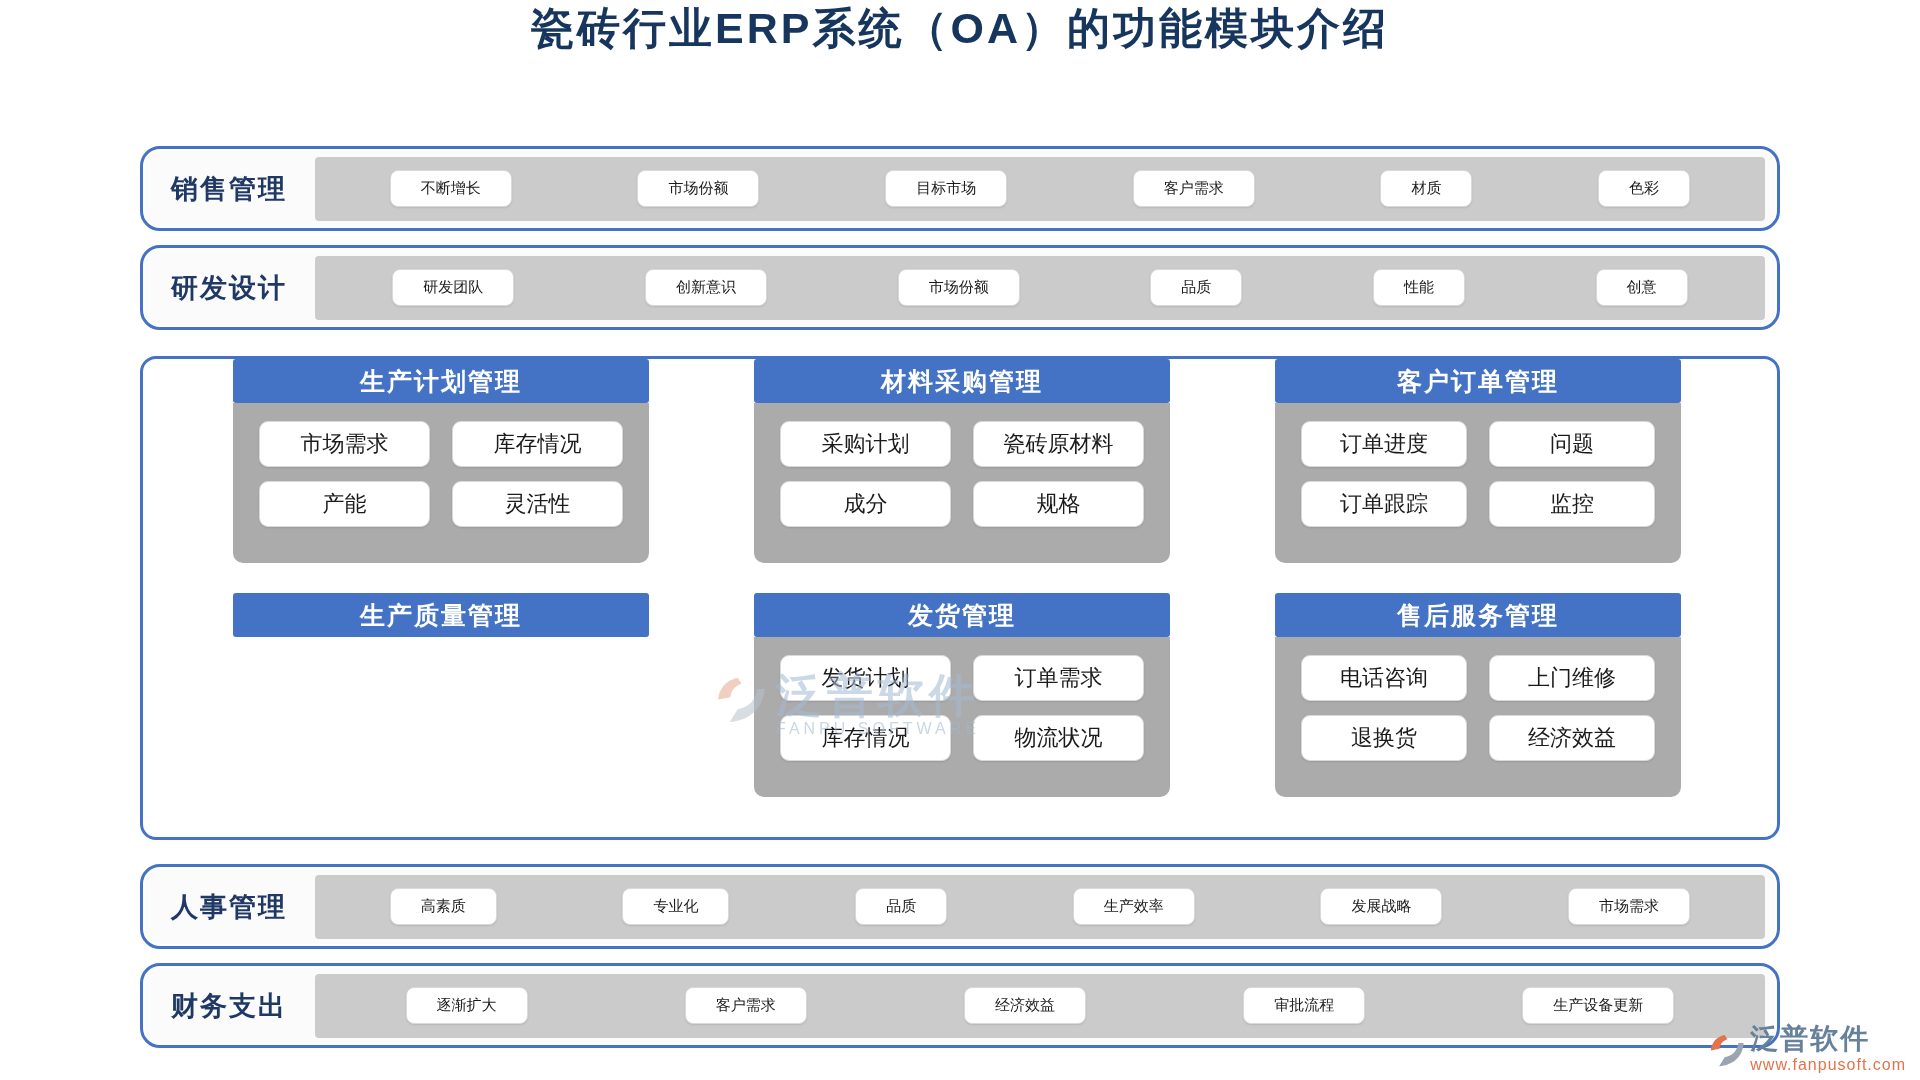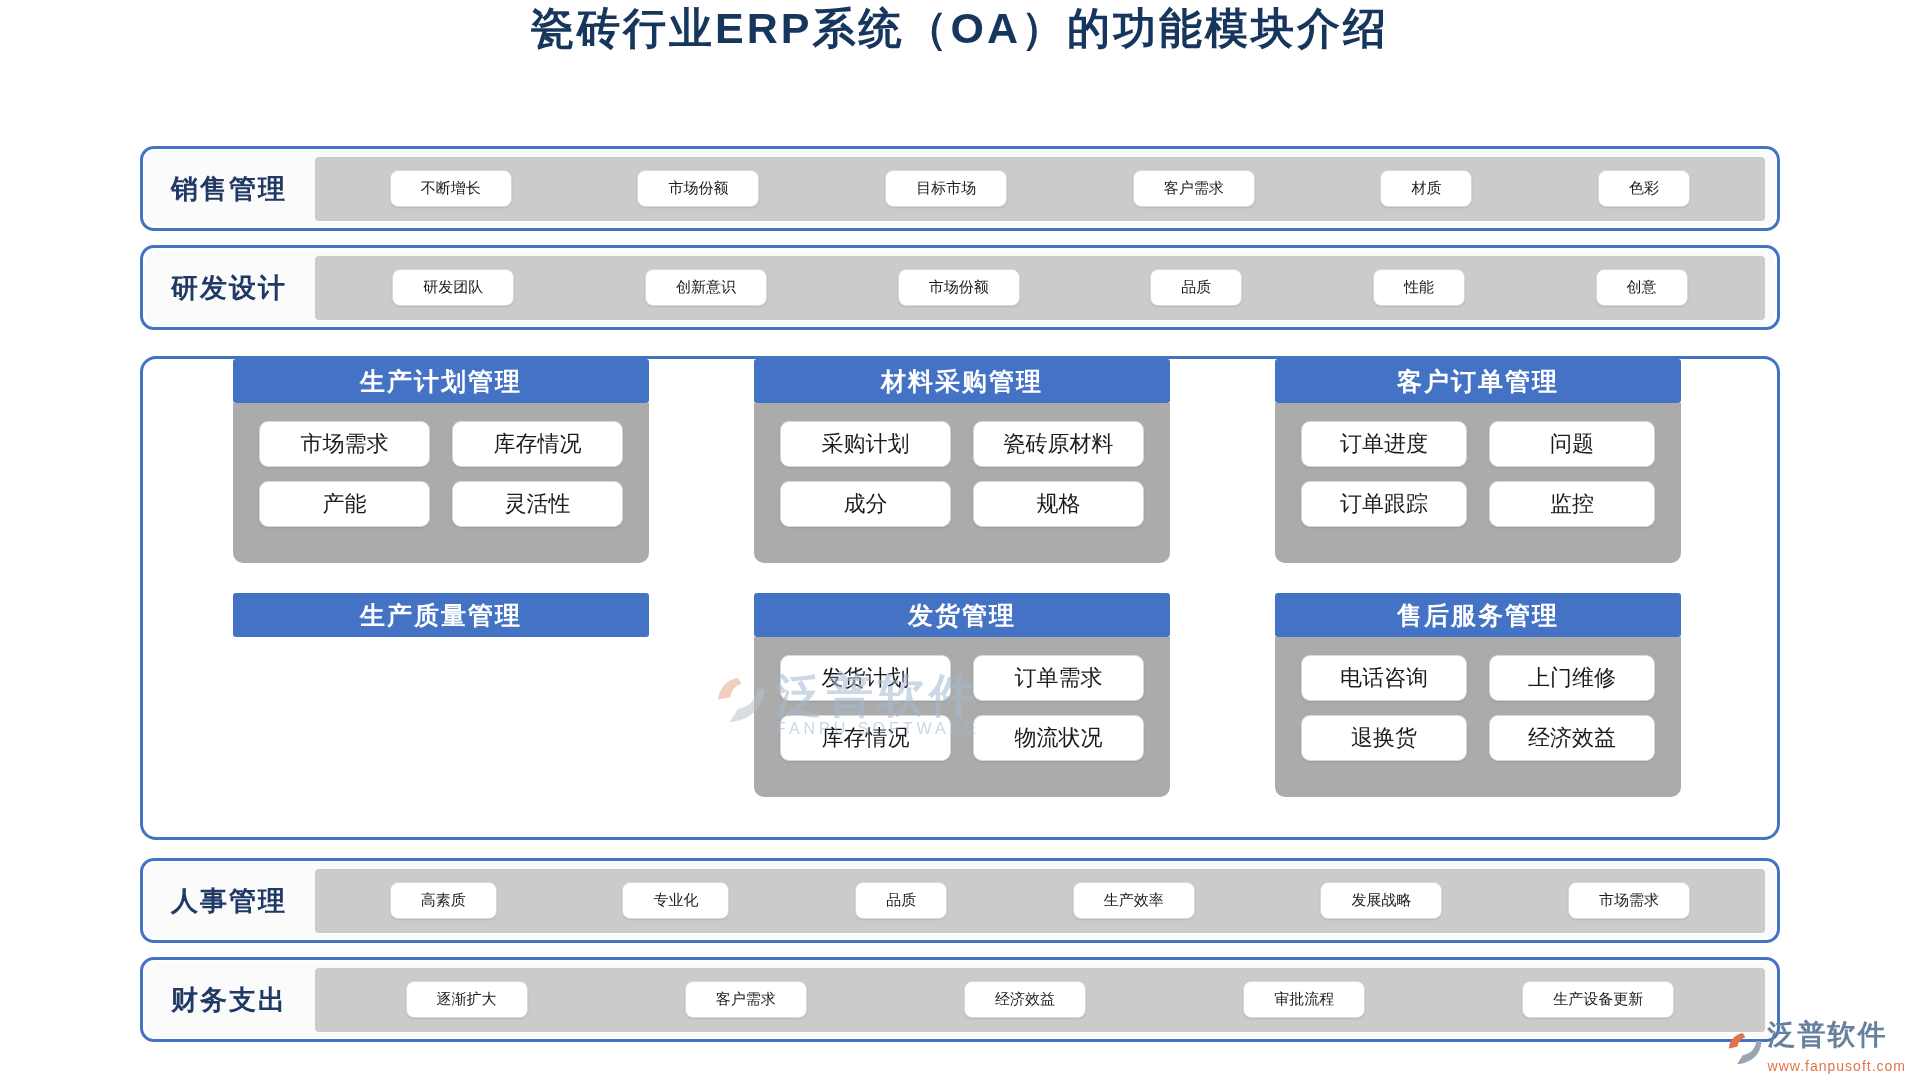--- a/index.html
+++ b/index.html
@@ -8,24 +8,24 @@
     background:#ffffff;
     font-family:"Liberation Sans", sans-serif;
   }
   .page-title{
     margin:0;text-align:center;
     font-size:43px;font-weight:700;color:#17365d;letter-spacing:3px;
   }
   
   .rows-stack{display:flex;flex-direction:column;gap:14px;}
   #top-rows{margin-top:88px;}
-  #bottom-rows{margin-top:18px;}
+  #bottom-rows{margin-top:24px;}
   .section-row{
     box-sizing:border-box;margin:0 auto;width:1640px;height:85px;
-    background:#fbfbfc;border:3px solid #4472c4;border-radius:14px;
+    background:#fbfbfc;border:3px solid #4472c4;border-radius:20px;
     box-shadow:inset 0 0 0 2px #ffffff;
     display:flex;align-items:center;padding:0 12px 0 0;
   }
   .row-label{
     flex:0 0 172px;text-align:center;
     font-size:27px;font-weight:700;color:#1f3864;letter-spacing:2px;
   }
   .row-strip{
     flex:1;height:64px;background:#cbcbcb;border-radius:4px;
     display:flex;align-items:center;justify-content:space-around;padding:0 12px;
@@ -67,21 +67,21 @@
     opacity:.55;pointer-events:none;
   }
   .wm-name{font-size:46px;font-weight:600;color:#a5bad3;letter-spacing:5px;line-height:1;}
   .wm-sub{font-size:16px;color:#9fb6cf;letter-spacing:4px;margin-top:2px;}
   
   .footer-brand{
     position:absolute;right:14px;bottom:6px;
     display:flex;align-items:center;gap:4px;
   }
   .fb-name{font-size:28px;font-weight:700;color:#67809c;letter-spacing:2px;line-height:1;}
-  .fb-url{font-size:14px;color:#e2734a;letter-spacing:1px;margin-top:9px;text-align:left;}
+  .fb-url{font-size:16px;color:#e2734a;letter-spacing:1px;margin-top:3px;text-align:left;}
   .logo-svg{display:block;}
 </style>
 </head>
 <body>
 
 <h1 class="page-title">瓷砖行业ERP系统（OA）的功能模块介绍</h1>
 
 <div id="top-rows" class="rows-stack">
     <div class="section-row">
       <div class="row-label">销售管理</div>

